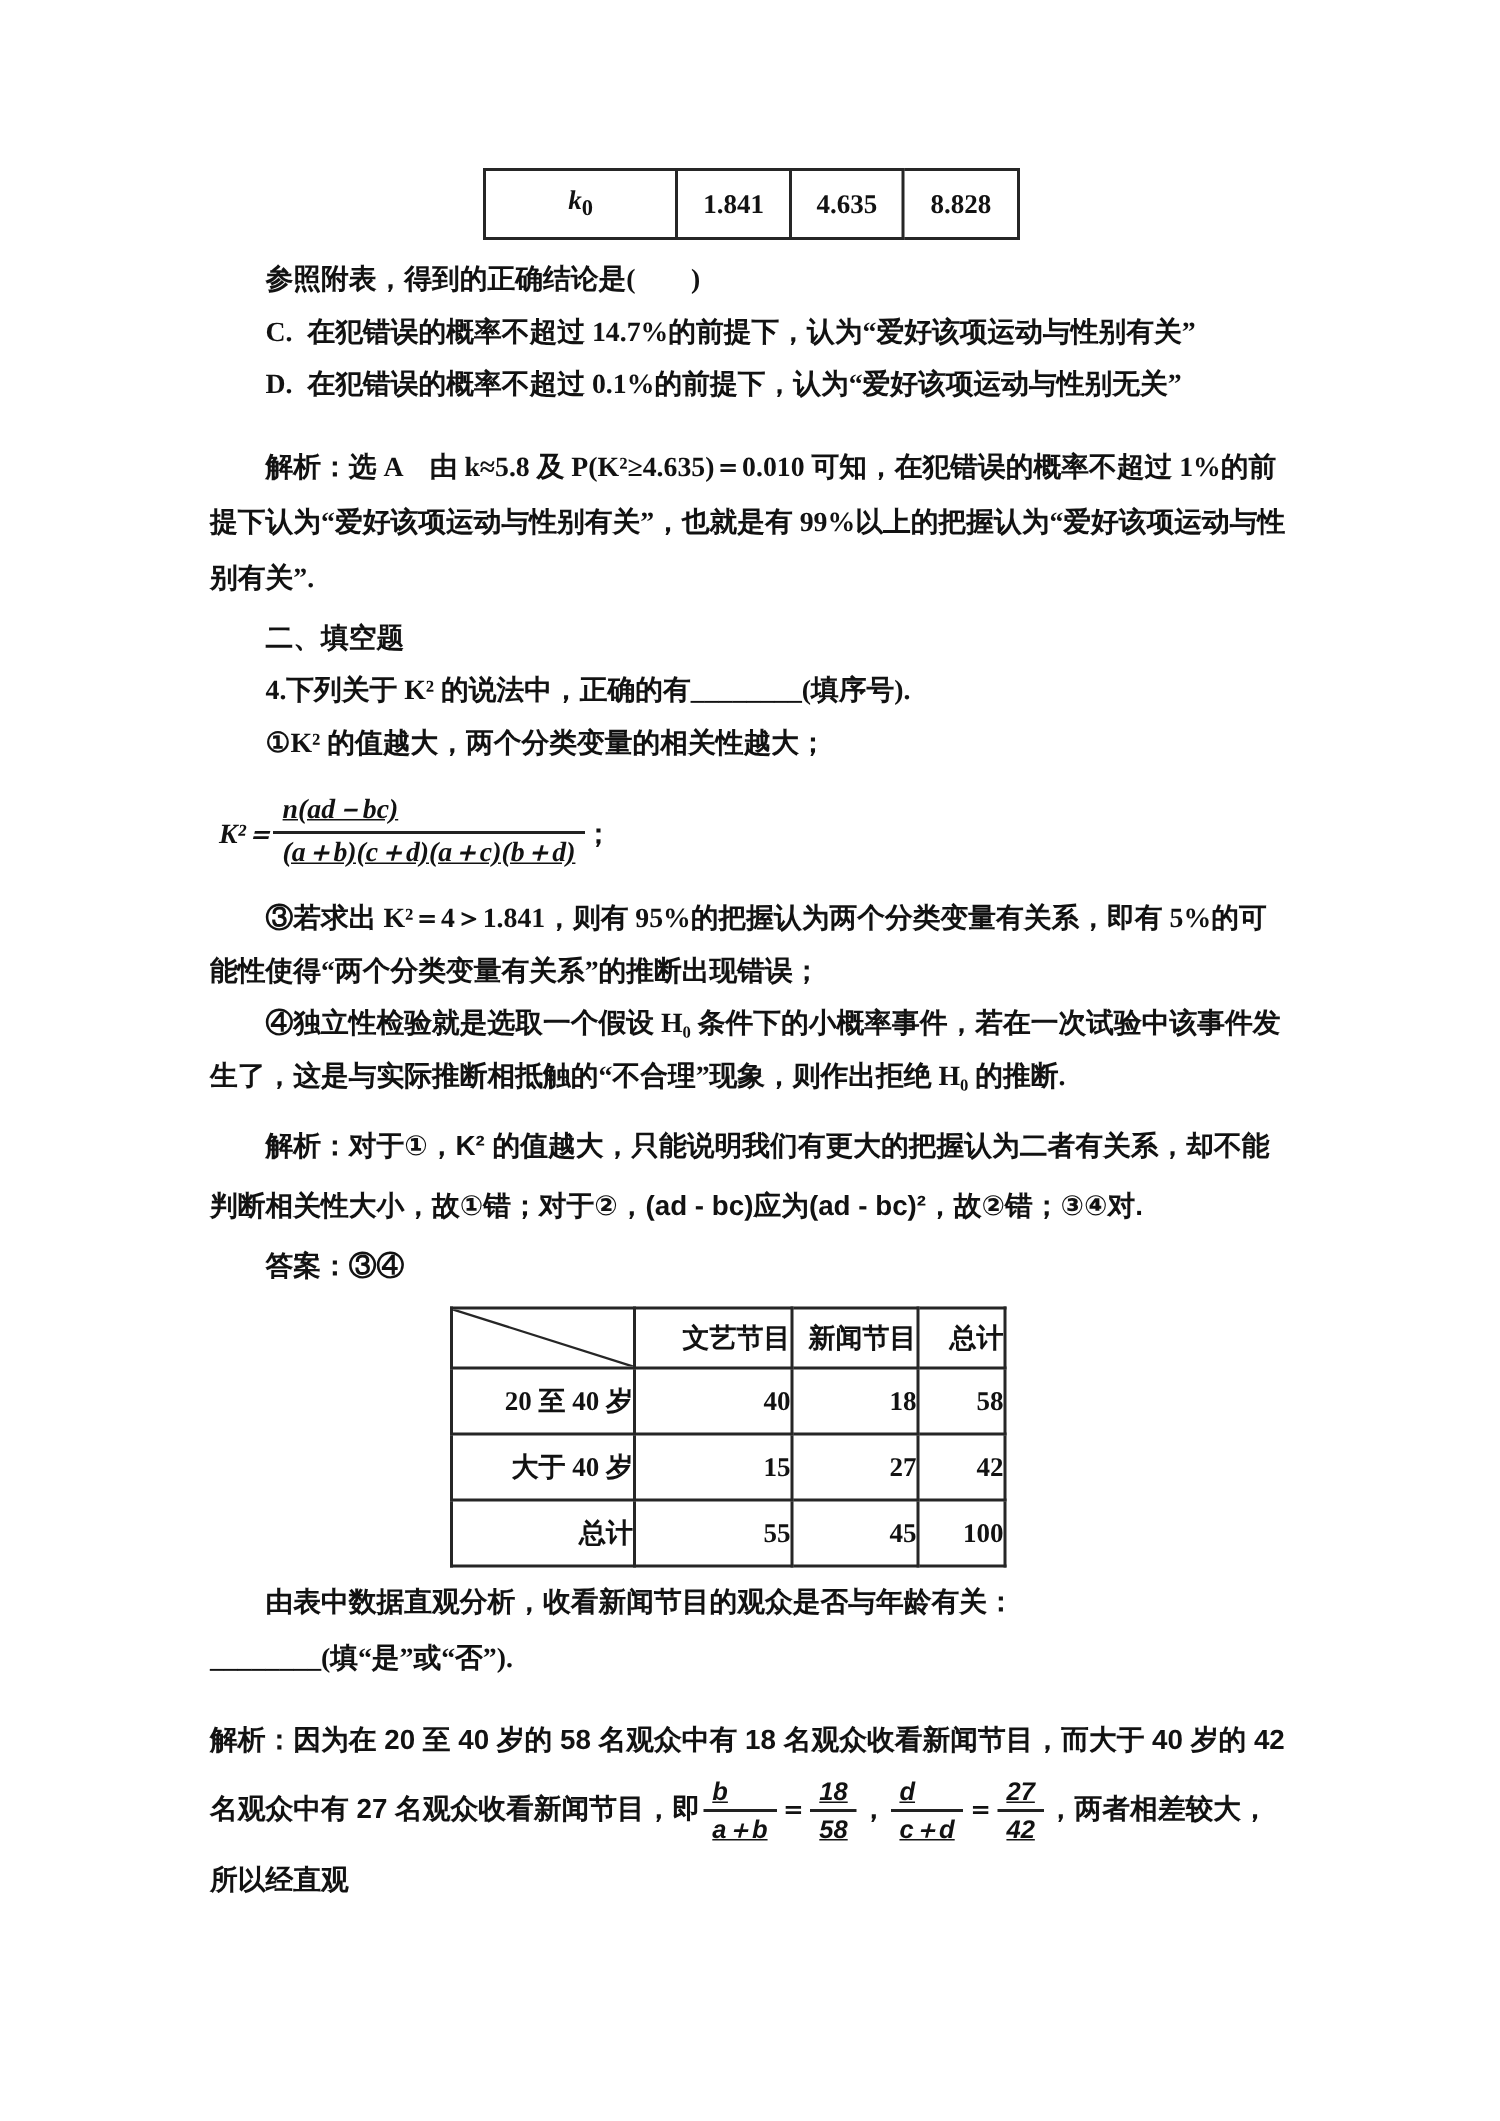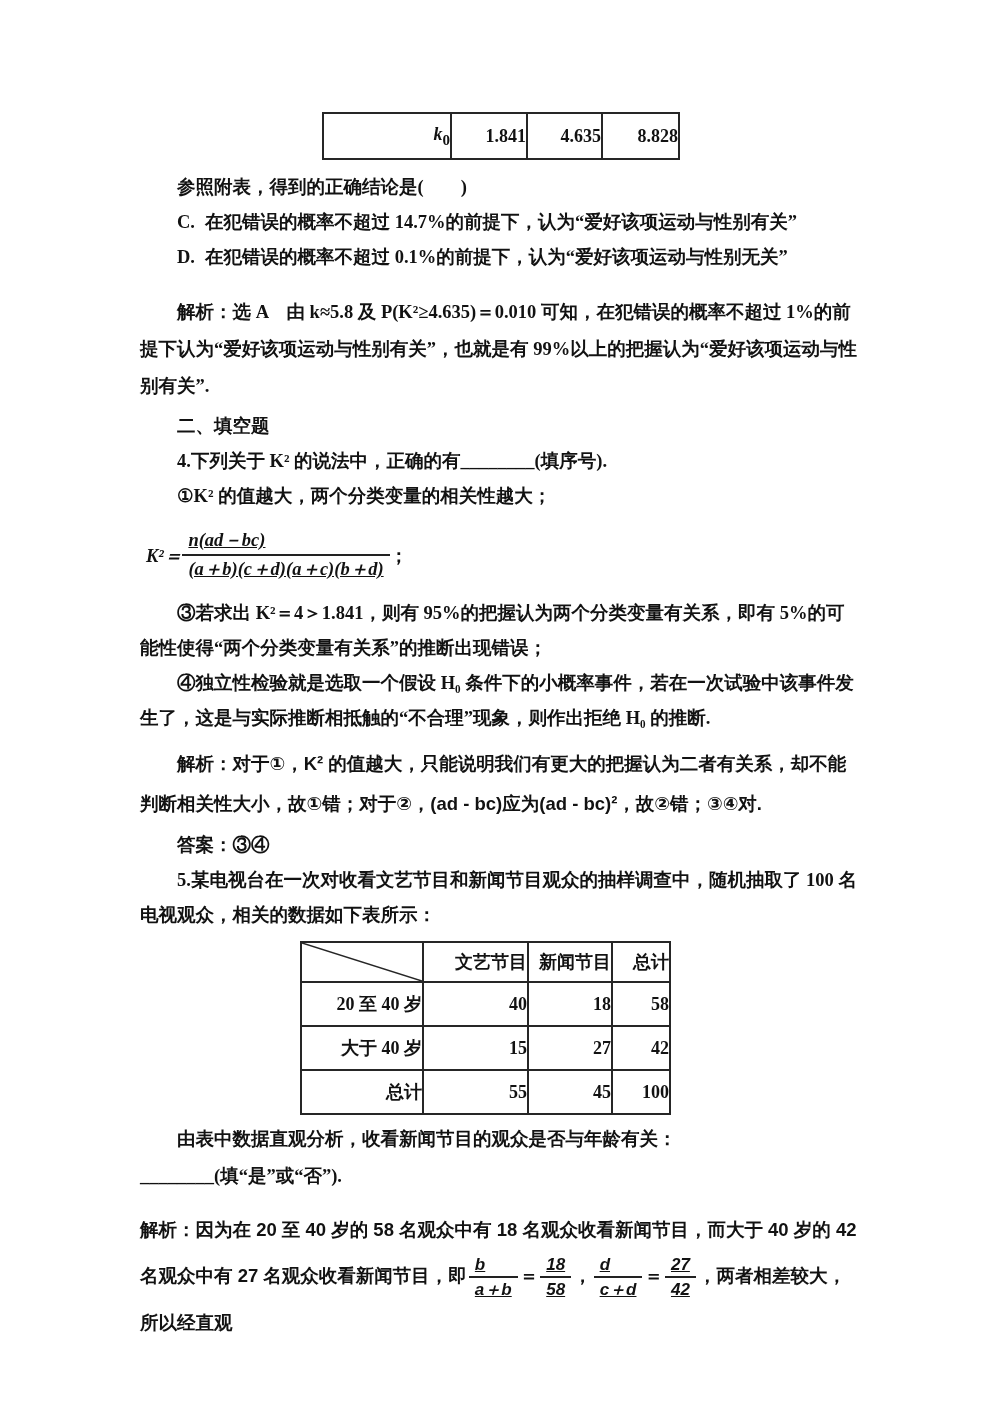--- a/index.html
+++ b/index.html
@@ -17,21 +17,21 @@
   }
   p { line-height:35px; }
   .indent { text-indent:37px; }
   .blabel { font-weight:800; }
 
   
   table { border-collapse:collapse; }
   .k0-table { margin-left:182px; }
   .k0-table td {
     border:2px solid #262626;
-    text-align:right;
+    text-align:center;
     font-weight:700;
     height:46px;
     font-size:18px;
   }
   .k0-c1 { width:128px; }
   .k0-c2 { width:76px; }
   .k0-c3 { width:75px; }
   .k0-c4 { width:77px; }
 
   .stem-top { margin-top:10px; }
@@ -143,21 +143,20 @@
   <p class="indent">③若求出 K²＝4＞1.841，则有 95%的把握认为两个分类变量有关系，即有 5%的可能性使得“两个分类变量有关系”的推断出现错误；</p>
   <p class="indent">④独立性检验就是选取一个假设 H₀ 条件下的小概率事件，若在一次试验中该事件发生了，这是与实际推断相抵触的“不合理”现象，则作出拒绝 H₀ 的推断.</p>
 
   <p class="indent heavy">
     <span>解析：</span><span>对于①，K² 的值越大，只能说明我们有更大的把握认为二者有关系，却不能判断相关性大小，故①错；对于②，(ad - bc)应为(ad - bc)²，故②错；③④对.</span>
   </p>
   <p class="indent answer-line">
     <span>答案：</span><span>③④</span>
   </p>
 
-  <p class="indent">5.某电视台在一次对收看文艺节目和新闻节目观众的抽样调查中，随机抽取了 100 名电视观众，相关的数据如下表所示：</p>
 
   <table class="q5-table">
     <tbody>
         <tr class="hrow">
       <td class="q5-c1 diag-cell">
         <svg viewBox="0 0 122 40" preserveAspectRatio="none">
               <line x1="0" y1="0" x2="122" y2="40" stroke="#262626" stroke-width="1.6"></line>
             </svg>
       </td>
       <td class="q5-c2">文艺节目</td>

